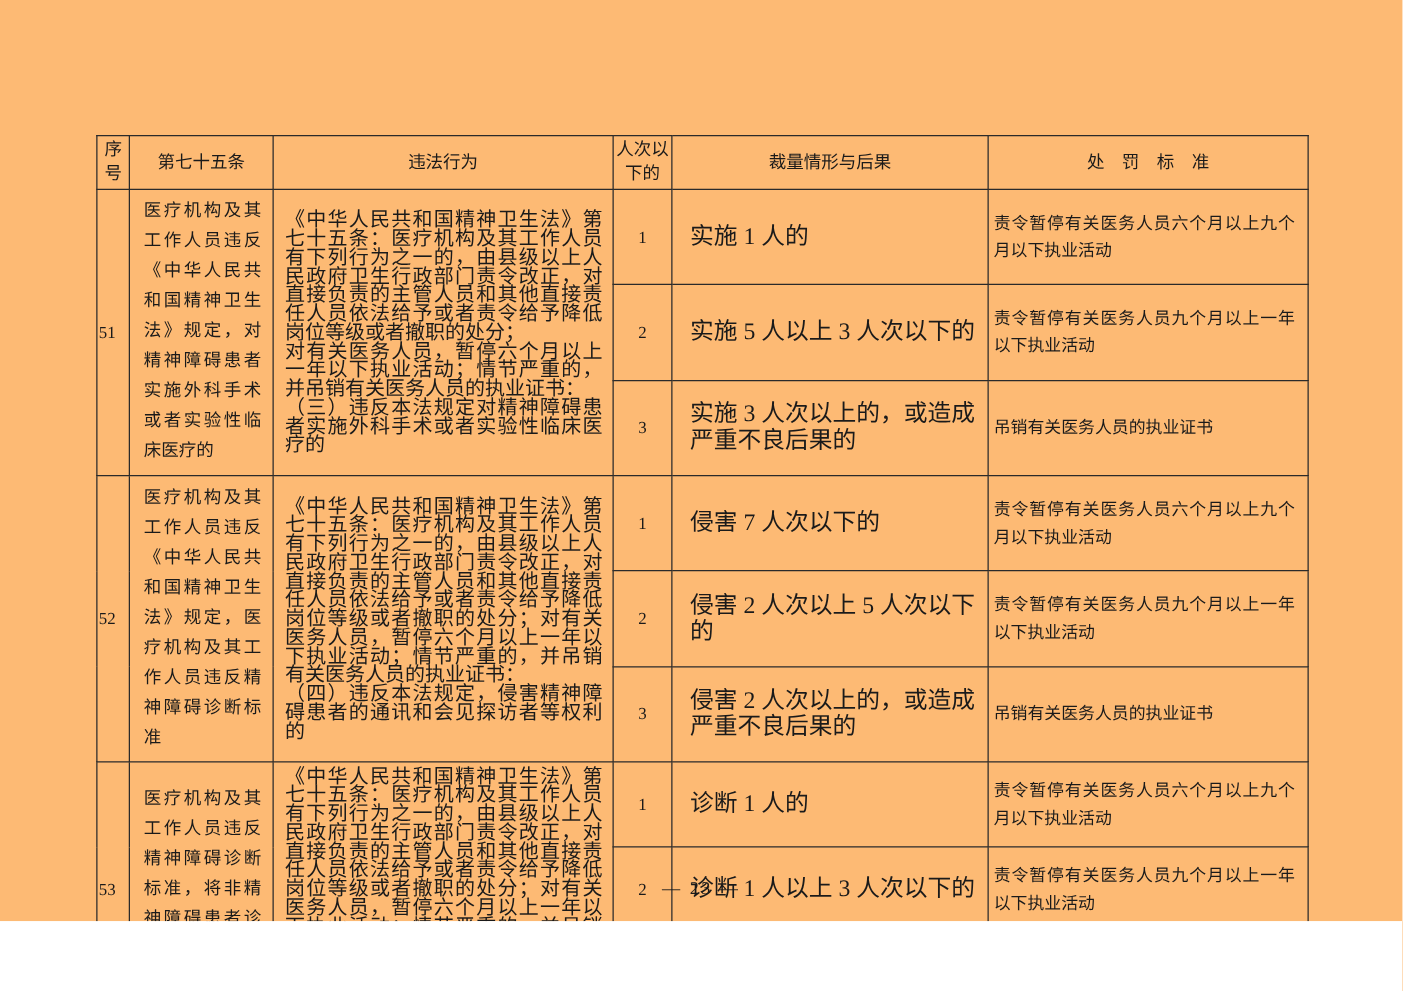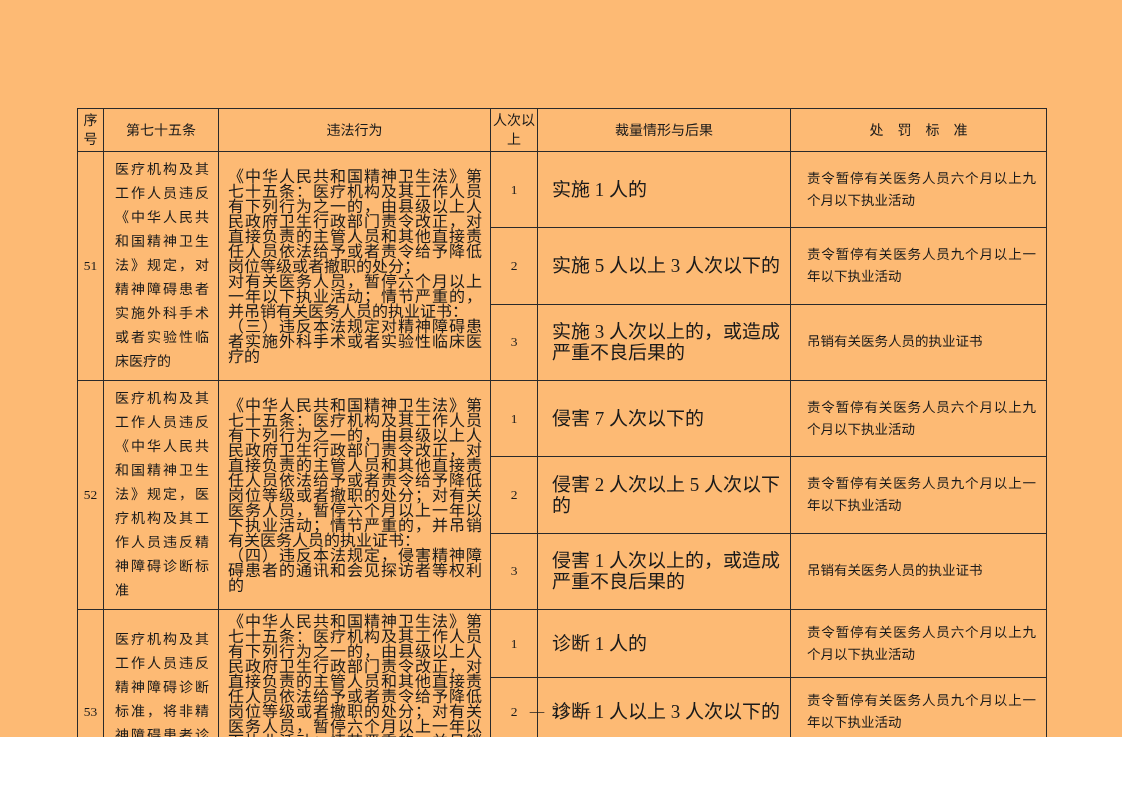--- a/index.html
+++ b/index.html
@@ -37,21 +37,20 @@
 
   th {
     font-size: 14px;
     font-weight: bold;
     text-align: center;
     line-height: 19px;
     padding: 2px 2px;
   }
   .cell-serial {
     font-size: 13.5px;
-    text-align: center;
     padding: 2px 1px;
   }
   .cell-behavior {
     font-size: 14px;
     line-height: 24px;
     text-align: justify;
     padding: 6px 9px 6px 11px;
   }
   .cell-legal {
     font-size: 16px;
@@ -68,21 +67,21 @@
   .cell-circ {
     font-size: 19px;
     line-height: 21px;
     text-align: left;
     padding: 4px 8px 4px 14px;
   }
   .cell-standard {
     font-size: 13.5px;
     line-height: 22px;
     text-align: justify;
-    padding: 4px 10px 4px 16px;
+    padding: 4px 10px 4px 4px;
   }
   .page-footer {
     position: absolute;
     left: 0;
     top: 703px;
     width: 100%;
     text-align: center;
     font-size: 14.5px;
     letter-spacing: 2px;
   }
@@ -99,21 +98,21 @@
       <col style="width:272px">
       <col style="width:47px">
       <col style="width:253px">
       <col style="width:256px">
     </colgroup>
     <thead>
       <tr>
         <th>序号</th>
         <th>第七十五条</th>
         <th>违法行为</th>
-        <th>人次以上</th>
+        <th>人次以下的</th>
         <th>裁量情形与后果</th>
         <th>处　罚　标　准</th>
       </tr>
     </thead>
     <tbody>
 
       <tr>
         <td class="cell-serial" rowspan="3">51</td>
         <td class="cell-behavior" rowspan="3">医疗机构及其工作人员违反《中华人民共和国精神卫生法》规定，对精神障碍患者实施外科手术或者实验性临床医疗的</td>
         <td class="cell-legal" rowspan="3">《中华人民共和国精神卫生法》第七十五条：医疗机构及其工作人员有下列行为之一的，由县级以上人民政府卫生行政部门责令改正，对直接负责的主管人员和其他直接责任人员依法给予或者责令给予降低岗位等级或者撤职的处分；
@@ -143,21 +142,21 @@
         <td class="cell-circ">侵害 7 人次以下的</td>
         <td class="cell-standard">责令暂停有关医务人员六个月以上九个月以下执业活动</td>
       </tr>
       <tr>
         <td class="cell-tier">2</td>
         <td class="cell-circ">侵害 2 人次以上 5 人次以下的</td>
         <td class="cell-standard">责令暂停有关医务人员九个月以上一年以下执业活动</td>
       </tr>
       <tr>
         <td class="cell-tier">3</td>
-        <td class="cell-circ">侵害 1 人次以上的，或造成严重不良后果的</td>
+        <td class="cell-circ">侵害 2 人次以上的，或造成严重不良后果的</td>
         <td class="cell-standard">吊销有关医务人员的执业证书</td>
       </tr>
 
       <tr>
         <td class="cell-serial" rowspan="3">53</td>
         <td class="cell-behavior" rowspan="3">医疗机构及其工作人员违反精神障碍诊断标准，将非精神障碍患者诊断为精神障碍患者的</td>
         <td class="cell-legal" rowspan="3">《中华人民共和国精神卫生法》第七十五条：医疗机构及其工作人员有下列行为之一的，由县级以上人民政府卫生行政部门责令改正，对直接负责的主管人员和其他直接责任人员依法给予或者责令给予降低岗位等级或者撤职的处分；对有关医务人员，暂停六个月以上一年以下执业活动；情节严重的，并吊销有关医务人员的执业证书：
 （五）违反精神障碍诊断标准，将非精神障碍患者诊断为精神障碍患者的。</td>
         <td class="cell-tier">1</td>
         <td class="cell-circ">诊断 1 人的</td>

